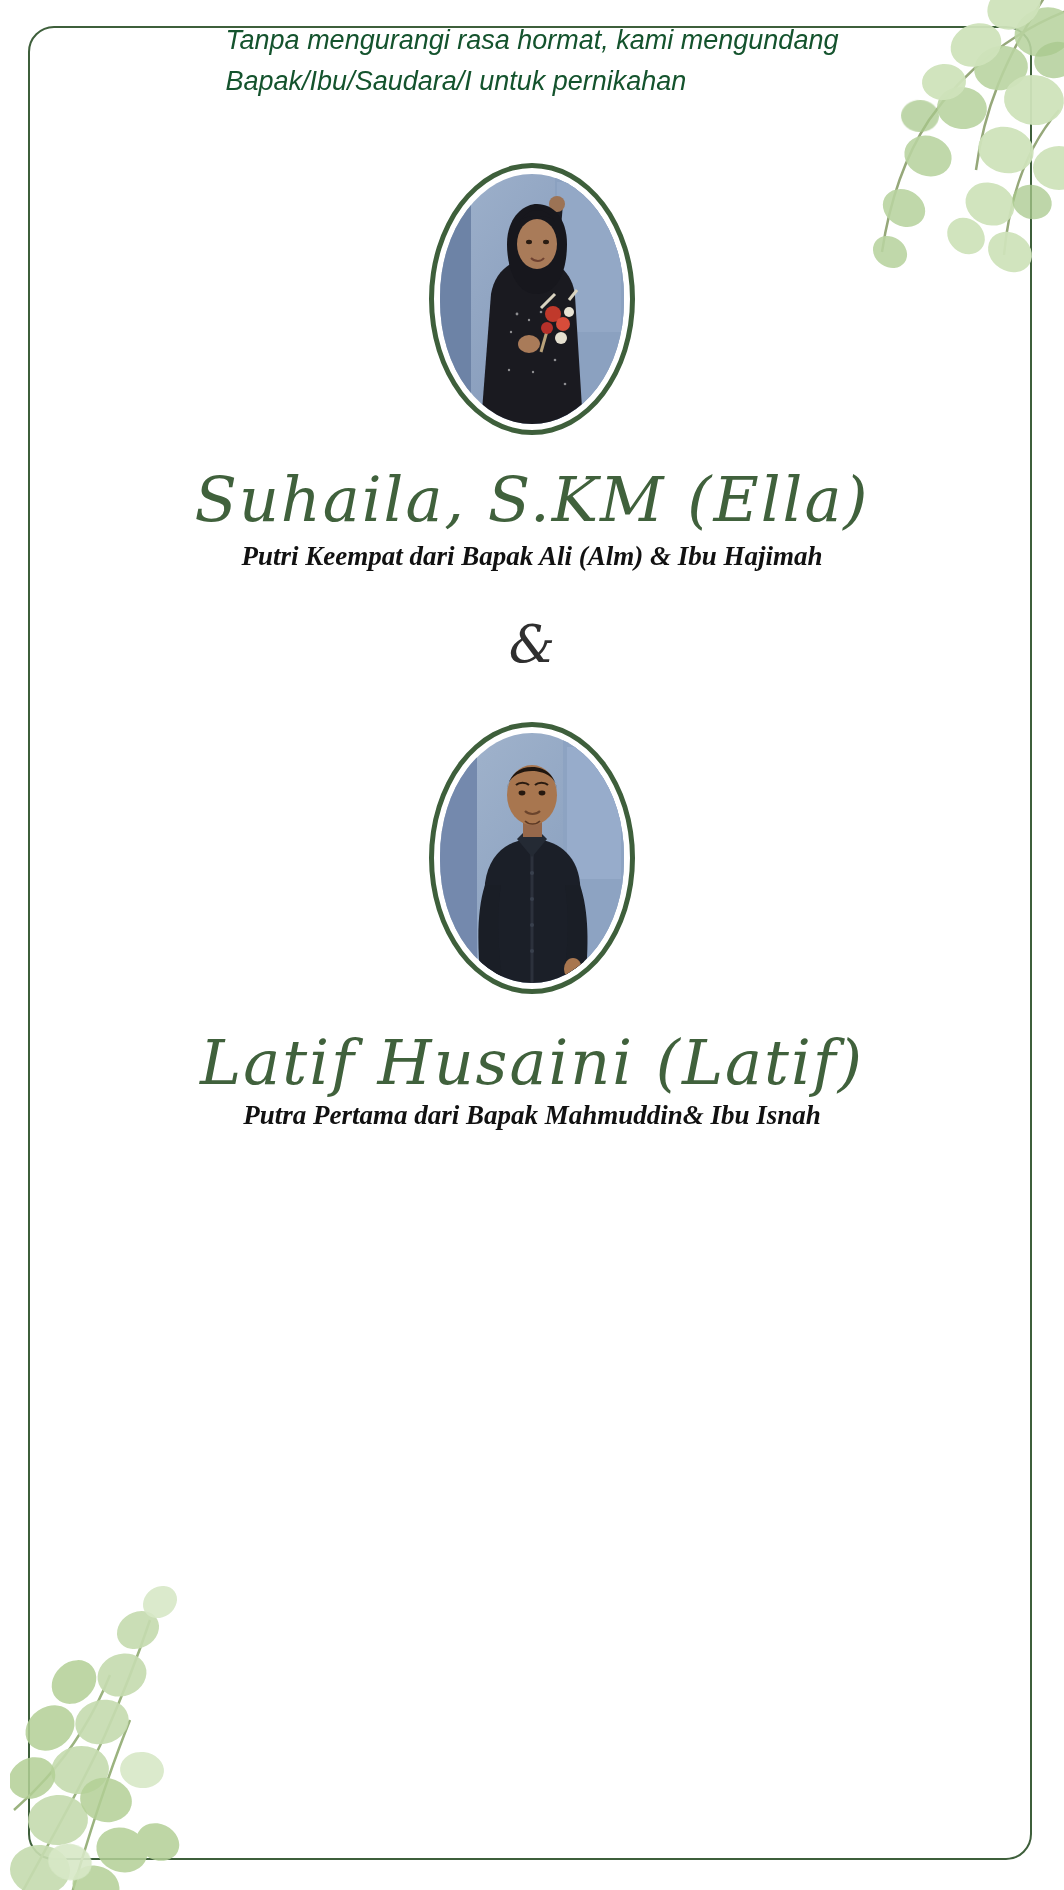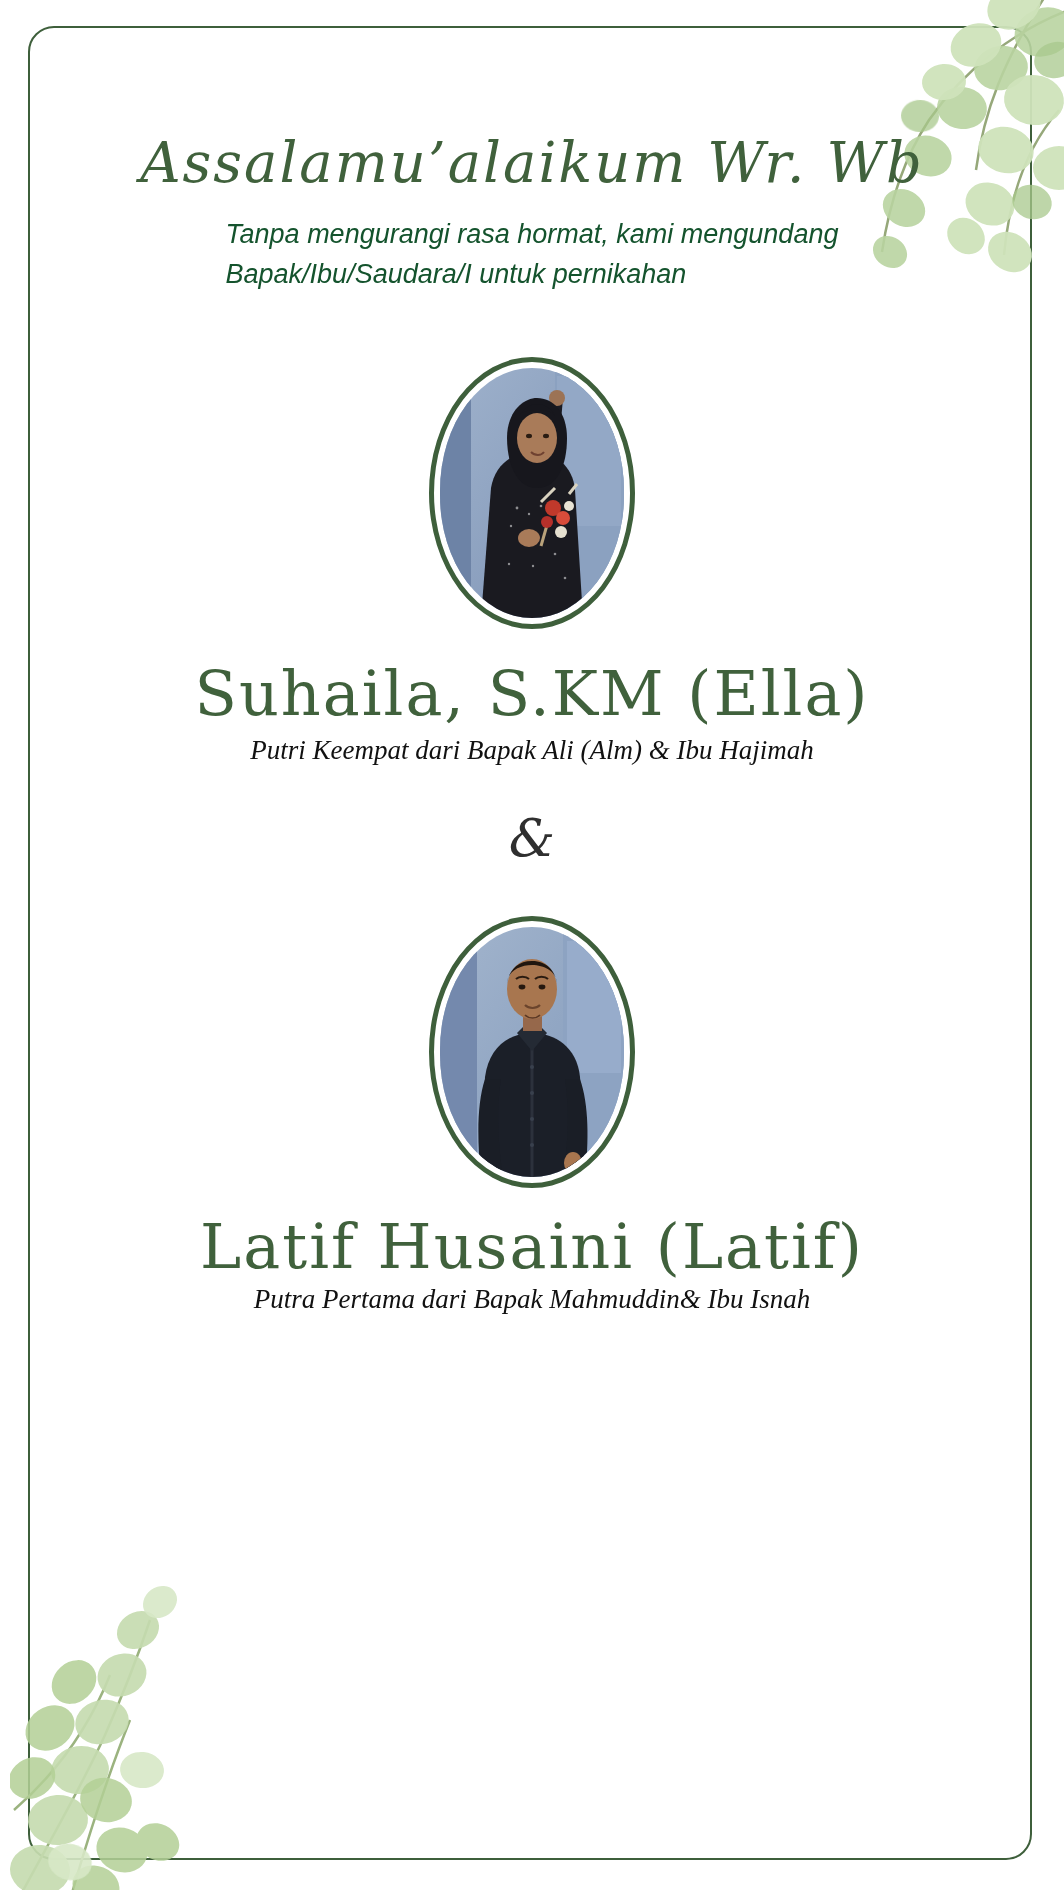--- a/index.html
+++ b/index.html
@@ -104,46 +104,47 @@
     height: 100%;
     border-radius: 96px / 128px;
     overflow: hidden;
     position: relative;
   }
   .photo svg { display: block; width: 100%; height: 100%; }
 
   .name {
     margin-top: 34px;
     font-family: "DejaVu Serif", serif;
+    font-style: italic;
     font-size: 62px;
     line-height: 1;
     color: #40613c;
     letter-spacing: 2px;
     white-space: nowrap;
   }
   .parents {
     margin-top: 10px;
     font-family: "Liberation Serif", serif;
-    font-weight: normal;
+    font-weight: bold;
     font-style: italic;
     font-size: 27px;
     color: #111111;
     white-space: nowrap;
   }
 
   .amp {
     margin-top: 46px;
     font-family: "DejaVu Serif", serif;
     font-style: italic;
     font-size: 52px;
     color: #2f2f2f;
     line-height: 1;
   }
 
-  .name-groom { margin-top: 28px; }
+  .name-groom { margin-top: 38px; }
   .parents-groom { margin-top: 6px; text-align: center; }
 </style>
 </head>
 <body>
 
 <div class="card">
 
   <div class="frame"></div>
 
   <div class="foliage foliage-tr">
@@ -207,21 +208,20 @@
       <g fill="#d7e8c7" opacity="0.9">
         <ellipse cx="150" cy="132" rx="18" ry="15" transform="rotate(-36 150 132)"></ellipse>
         <ellipse cx="132" cy="300" rx="22" ry="18" transform="rotate(6 132 300)"></ellipse>
         <ellipse cx="60" cy="392" rx="22" ry="18" transform="rotate(14 60 392)"></ellipse>
       </g>
     </svg>
   </div>
 
   <div class="content">
 
-    <div class="greeting">Assalamu’alaikum  Wr.  Wb</div>
 
     <div class="invite-lines">
       <div>Tanpa mengurangi rasa hormat, kami mengundang</div>
       <div>Bapak/Ibu/Saudara/I untuk pernikahan</div>
     </div>
 
     <div class="photo-wrap">
       <div class="photo">
         <svg viewBox="0 0 190 250" xmlns="http://www.w3.org/2000/svg" preserveAspectRatio="xMidYMid slice">
           <defs>

